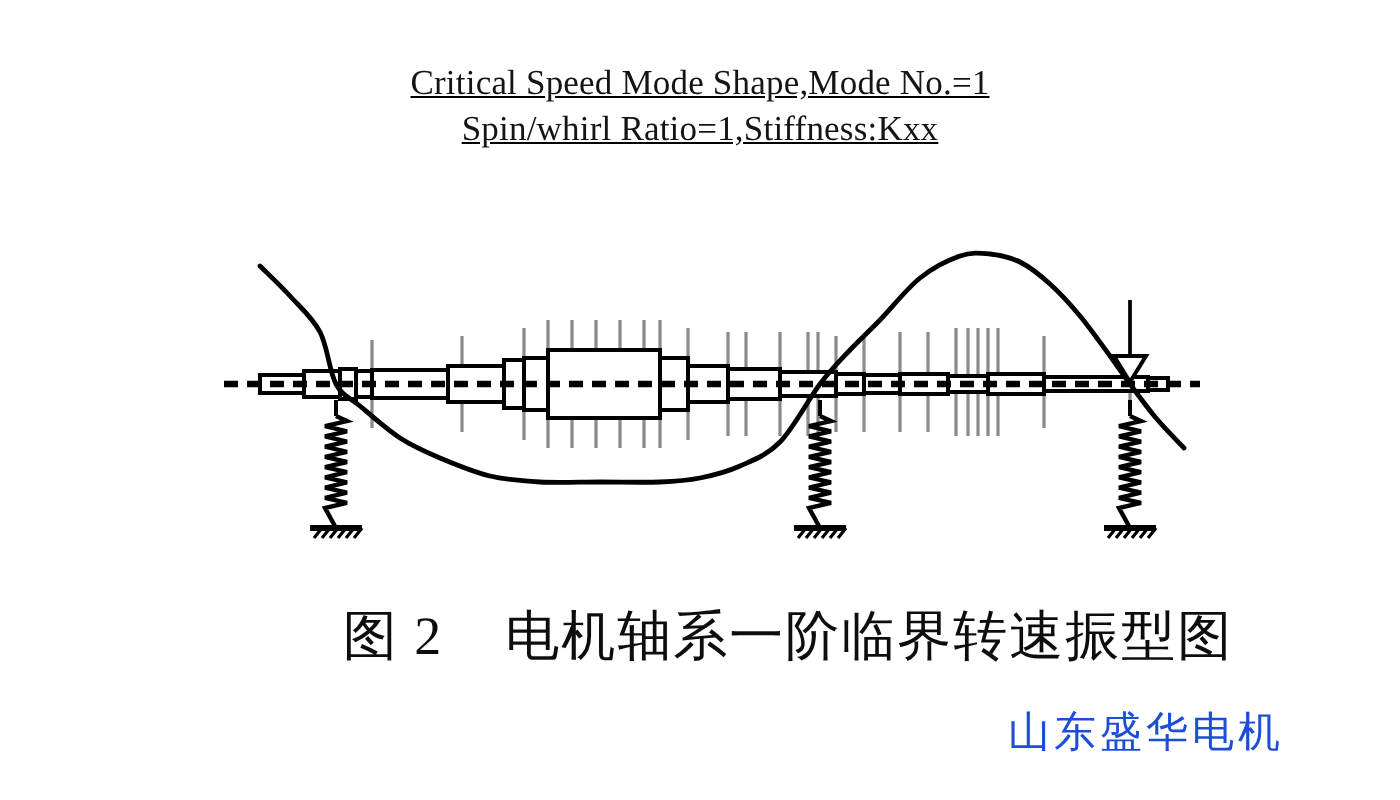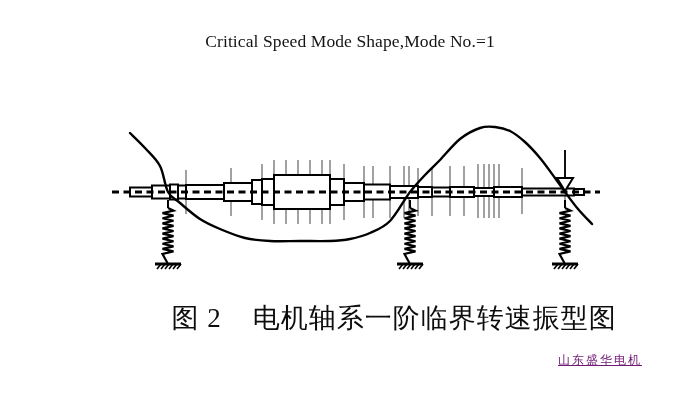--- a/index.html
+++ b/index.html
@@ -22,20 +22,21 @@
     background: #ffffff;
   }
   
   .title-block {
     position: absolute;
     left: 0;
     top: 30px;
     width: 700px;
     text-align: center;
     line-height: 1.32;
+    text-decoration: underline;
   }
   .title-line {
     font-family: "Liberation Serif", "DejaVu Serif", serif;
     font-size: 17.5px;
     color: #141414;
     letter-spacing: 0.1px;
     white-space: pre;
   }
   
   .figure-stage {
@@ -60,34 +61,34 @@
     color: #0d0d0d;
     white-space: pre;
     letter-spacing: 1px;
     margin-left: 44px;
   }
   .watermark {
     position: absolute;
     right: 58px;
     top: 352px;
     font-family: "Liberation Serif", "DejaVu Serif", serif;
-    font-size: 12px;
-    color: #701a75;
+    font-size: 21px;
+    color: #1d4ed8;
     white-space: pre;
     letter-spacing: 2px;
-    text-decoration: underline;
   }
 </style>
 </head>
 <body>
 
 <div id="page">
 
   <div class="title-block">
     <div class="title-line">Critical Speed Mode Shape,Mode No.=1</div>
+    <div class="title-line">Spin/whirl Ratio=1,Stiffness:Kxx</div>
   </div>
 
   <div class="figure-stage">
     <svg id="figure-svg" width="700" height="175" viewBox="0 110 700 175">
 
       <g id="station-lines-group">
           <line x1="186" y1="170" x2="186" y2="214" stroke="#8a8a8a" stroke-width="1.6"></line>
           <line x1="231" y1="168" x2="231" y2="216" stroke="#8a8a8a" stroke-width="1.6"></line>
           <line x1="262" y1="164" x2="262" y2="220" stroke="#8a8a8a" stroke-width="1.6"></line>
           <line x1="274" y1="160" x2="274" y2="224" stroke="#8a8a8a" stroke-width="1.6"></line>

